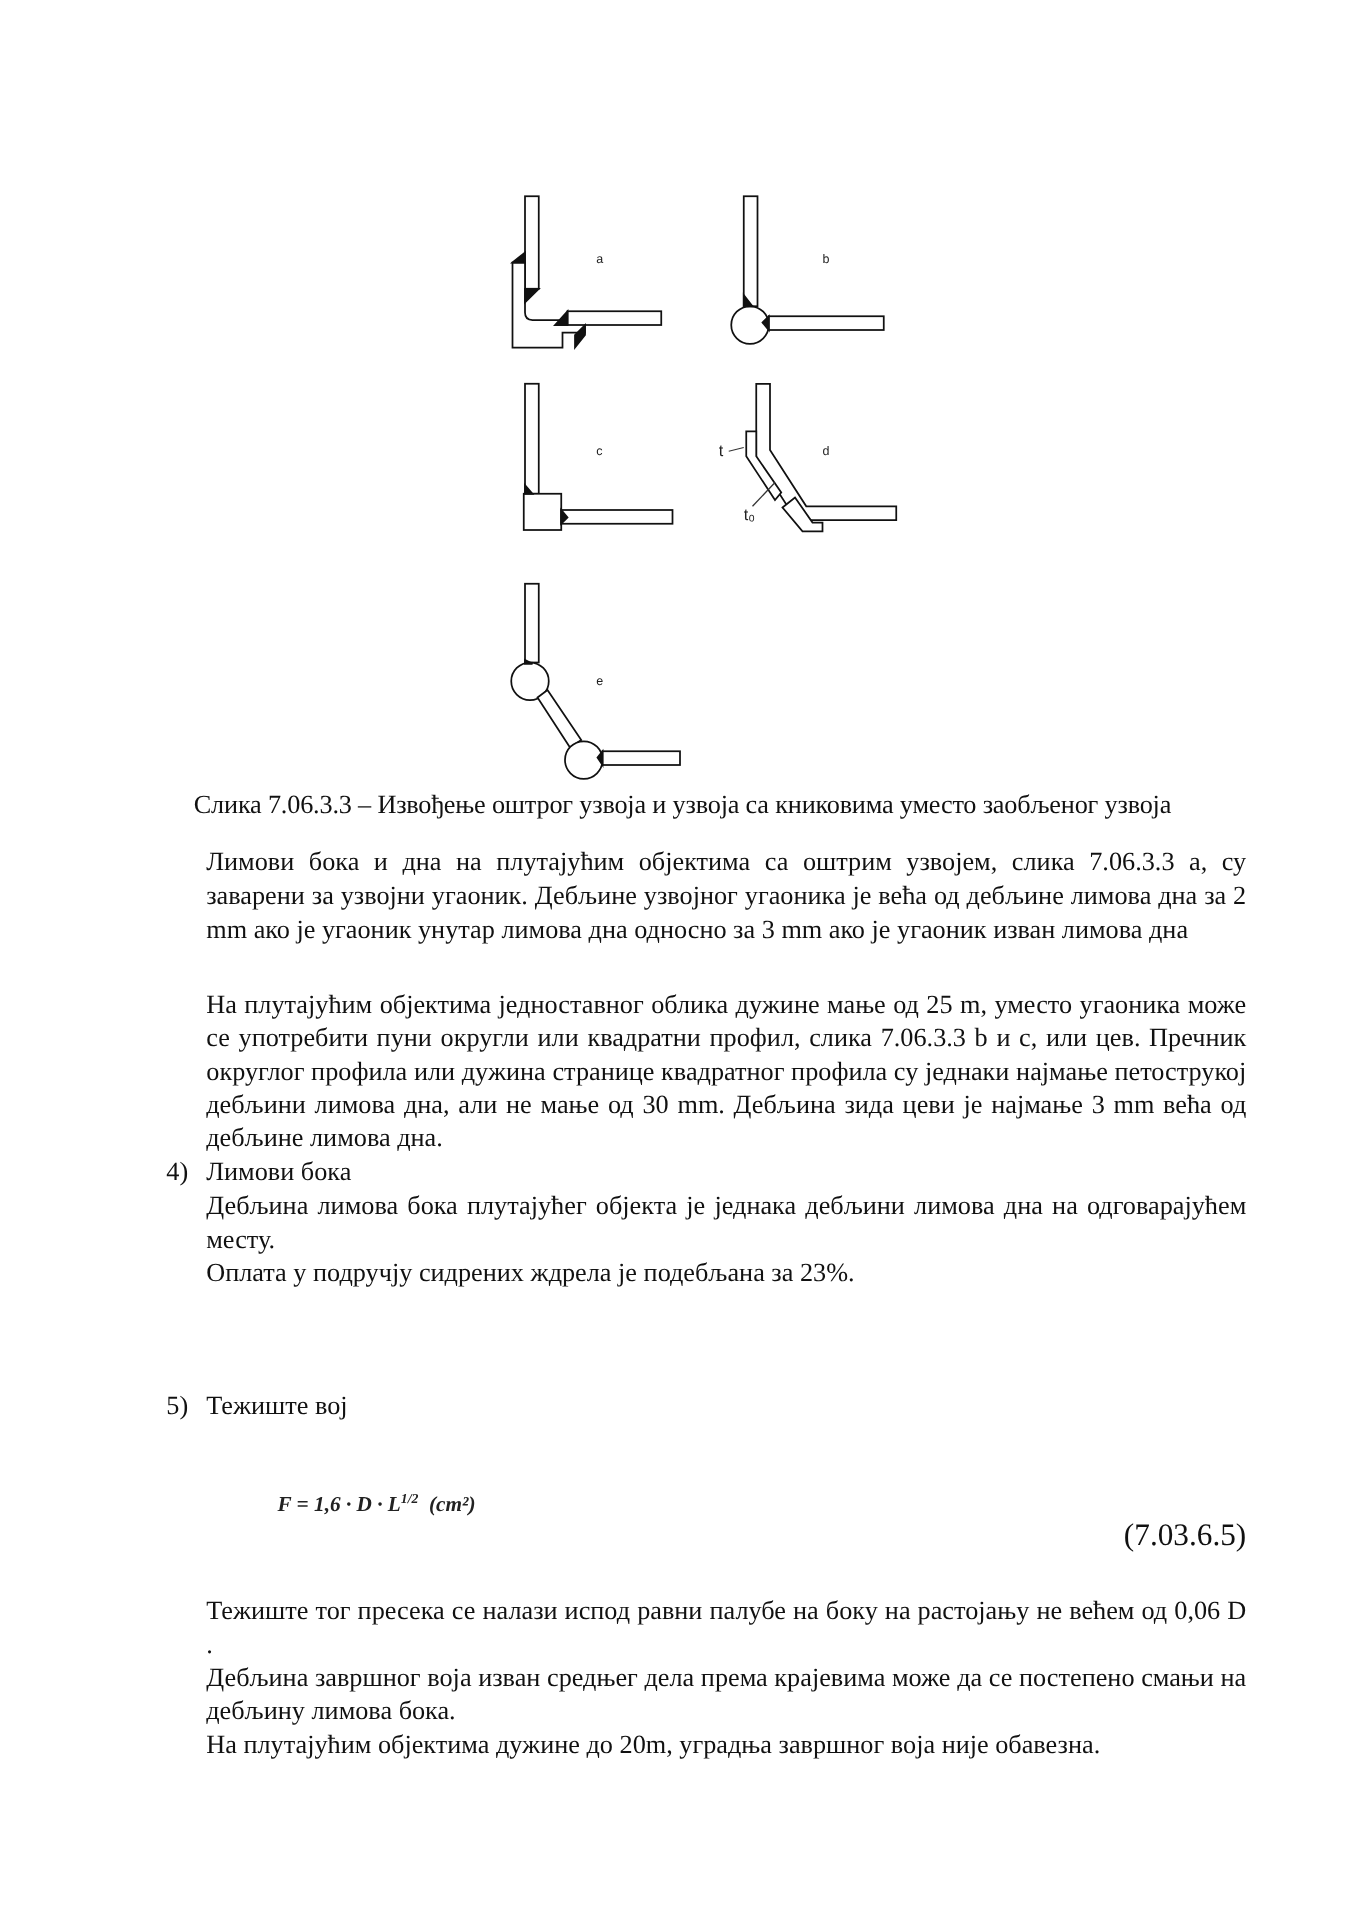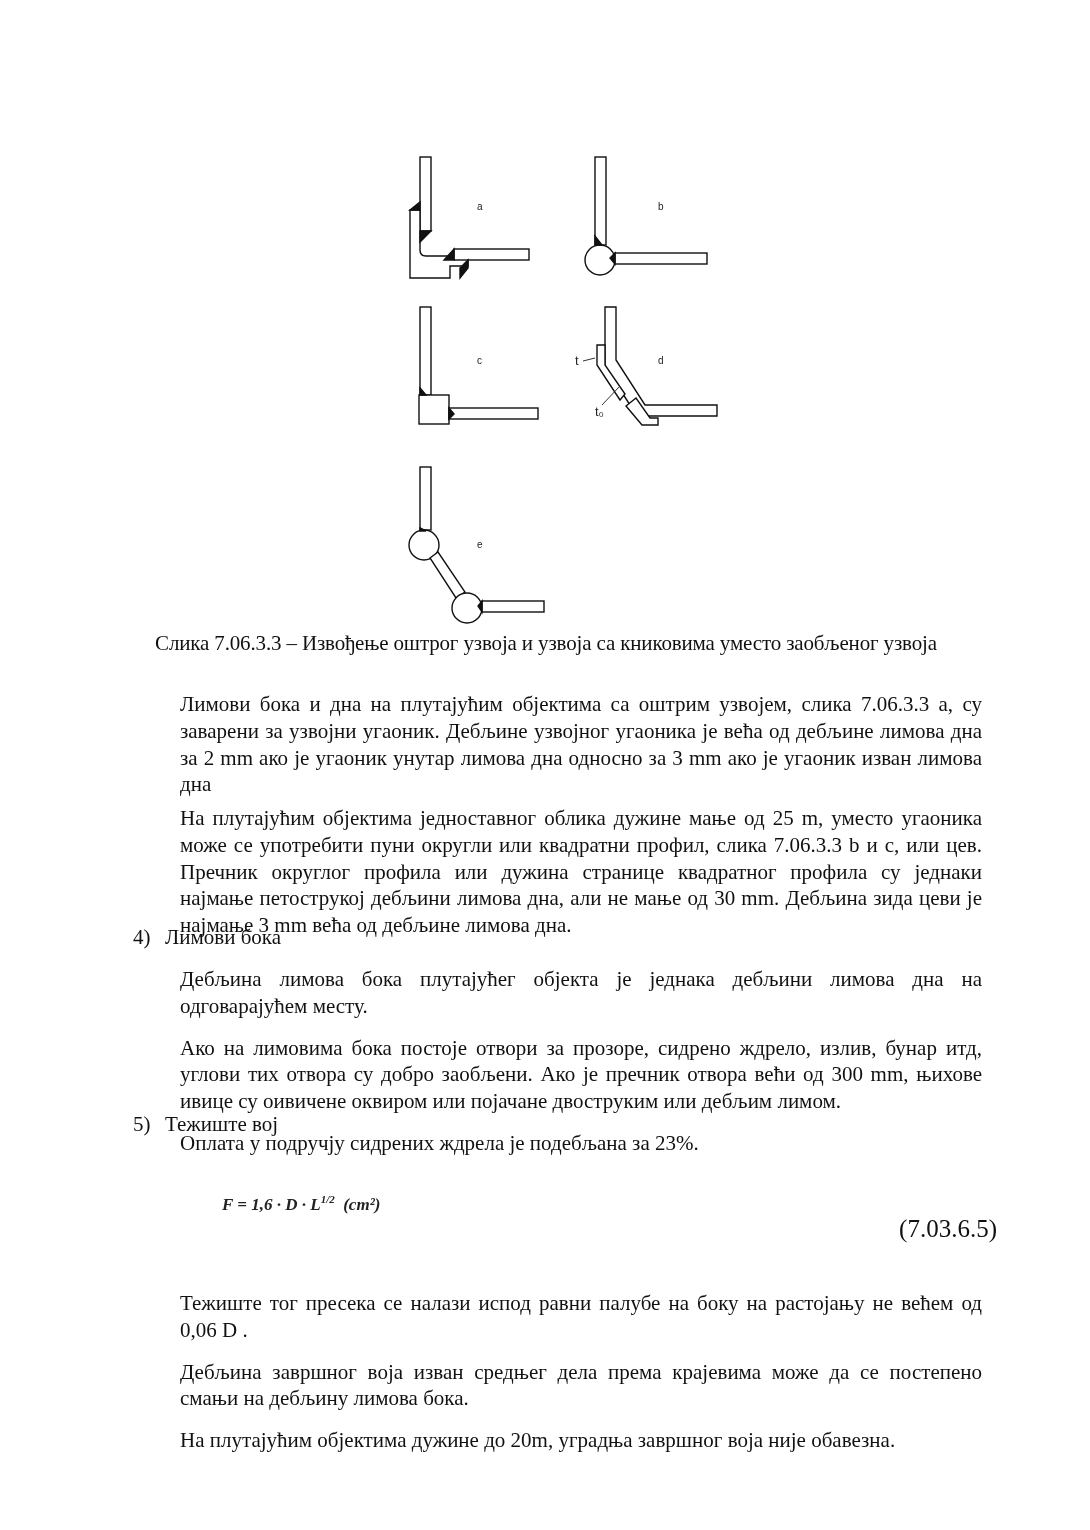--- a/index.html
+++ b/index.html
@@ -4,21 +4,21 @@
 <style>
   html, body { margin: 0; padding: 0; background: #ffffff; }
   body { width: 1090px; height: 1530px; position: relative; overflow: hidden;
          font-family: "Liberation Serif", "DejaVu Serif", serif; color: #111; }
   .page { position: absolute; left: 0; top: 0; width: 1090px; height: 1530px; }
   .figure { position: absolute; left: 390px; top: 150px; width: 360px; height: 480px; }
   .figure svg { position: absolute; left: 0; top: 0; }
   .caption { position: absolute; left: 96px; top: 630px; width: 900px;
              font-size: 21px; line-height: 26px; white-space: nowrap; letter-spacing: -0.15px; text-align: center; }
   .body { position: absolute; left: 165px; width: 832px; font-size: 21px; line-height: 26.8px; }
-  .p { text-align: justify; text-align-last: left; margin: 15px; }
+  .p { text-align: justify; text-align-last: left; margin: 0; }
   .item { position: absolute; left: 133px; width: 864px; font-size: 21px; line-height: 26.8px; }
   .item .num { position: absolute; left: 0; top: 0; }
   .item .head { position: absolute; left: 32px; top: 0; }
   .formula { position: absolute; left: 222px; top: 1193px; font-family: Liberation Serif, serif;
              font-style: italic; font-size: 17px; font-weight: bold; color: #222; }
   .formula sup { font-size: 11px; }
   .eqnum { position: absolute; right: 93px; top: 1216px; font-size: 25px; line-height: 26.8px; }
   .fig-label { font-family: "Liberation Sans", sans-serif; font-size: 10px; fill: #222; }
 </style>
 </head>
@@ -97,21 +97,20 @@
   <div class="body" style="top:790px;">
     <p class="p">На плутајућим објектима једноставног облика дужине мање од 25 m, уместо угаоника може се употребити пуни округли или квадратни профил, слика 7.06.3.3 b и с, или цев. Пречник округлог профила или дужина странице квадратног профила су једнаки најмање петострукој дебљини лимова дна, али не мање од 30 mm. Дебљина зида цеви је најмање 3 mm већа од дебљине лимова дна.</p>
   </div>
 
   <div class="item" style="top:924px;">
     <span class="num">4)</span>
     <span class="head">Лимови бока</span>
   </div>
   <div class="body" style="top:951px;">
     <p class="p">Дебљина лимова бока плутајућег објекта је једнака дебљини лимова дна на одговарајућем месту.</p>
-    <p class="p">Ако на лимовима бока постоје отвори за прозоре, сидрено ждрело, излив, бунар итд, углови тих отвора су добро заобљени. Ако је пречник отвора већи од 300 mm, њихове ивице су оивичене оквиром или појачане двоструким или дебљим лимом.</p>
     <p class="p">Оплата у подручју сидрених ждрела је подебљана за 23%.</p>
   </div>
 
   <div class="item" style="top:1111px;">
     <span class="num">5)</span>
     <span class="head">Тежиште вој</span>
   </div>
 
   <div class="formula">
     <span>F = 1,6 · D · L</span><sup>1/2</sup>&nbsp;&nbsp;<span>(cm²)</span>

